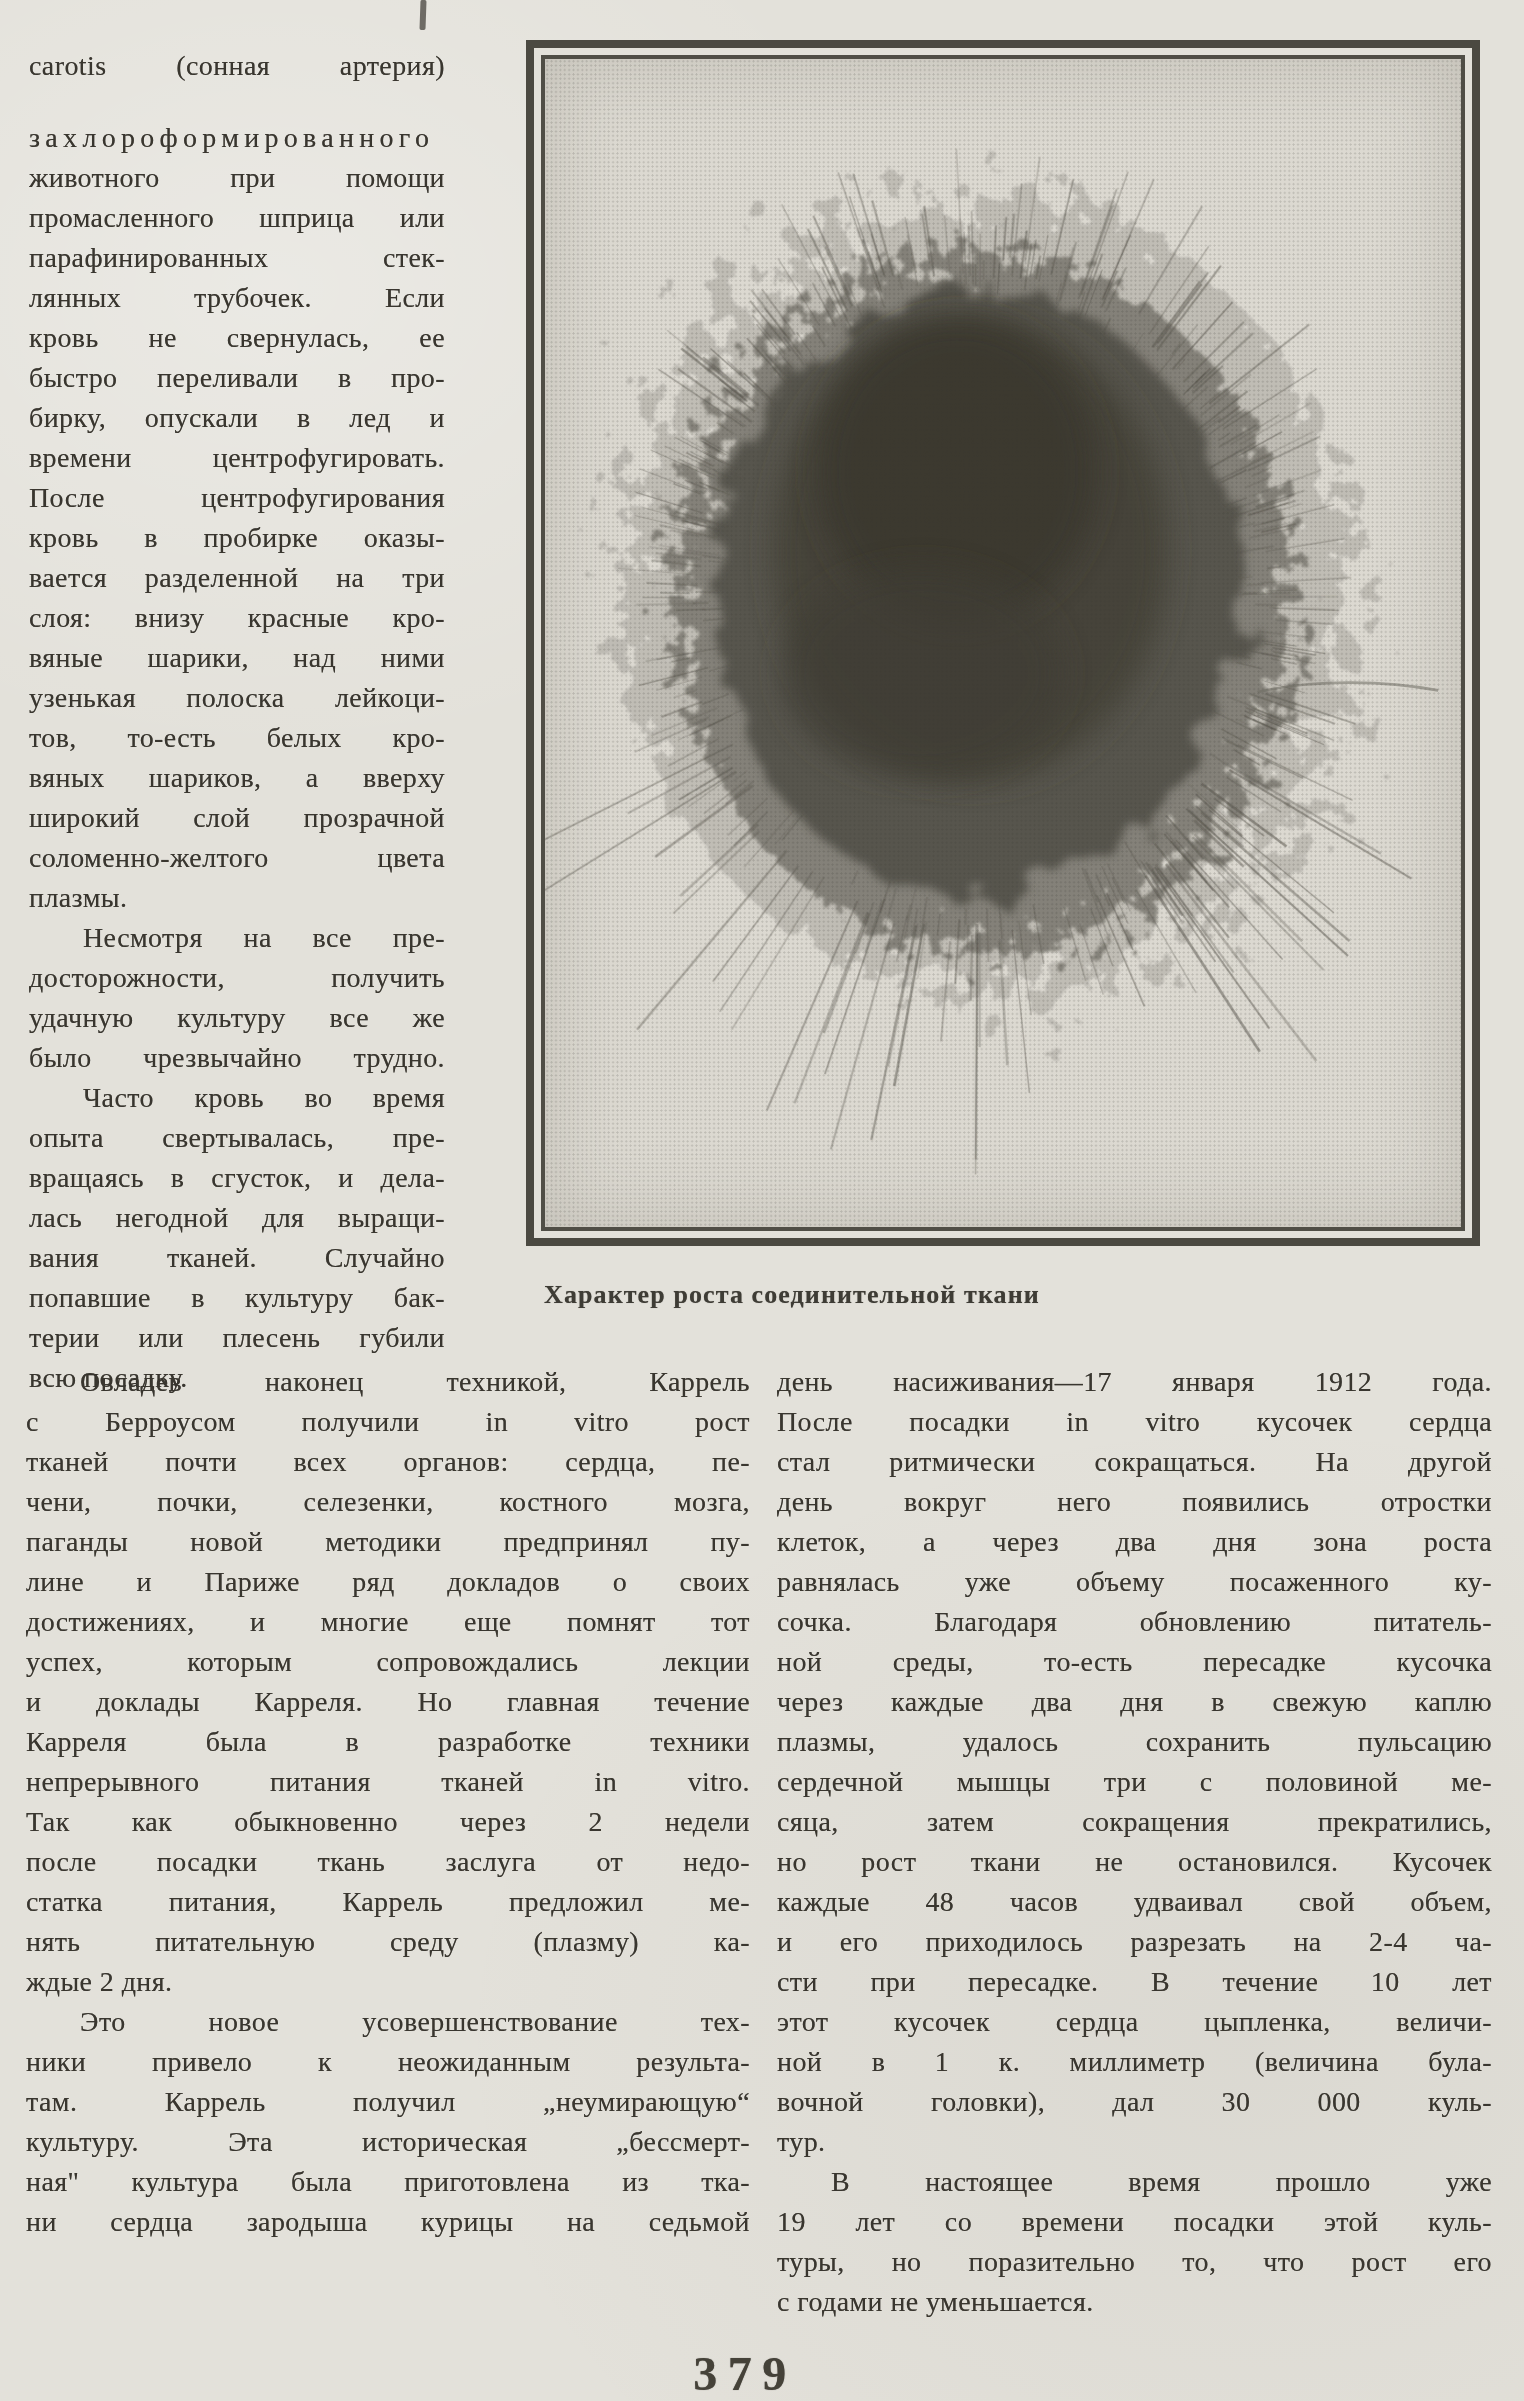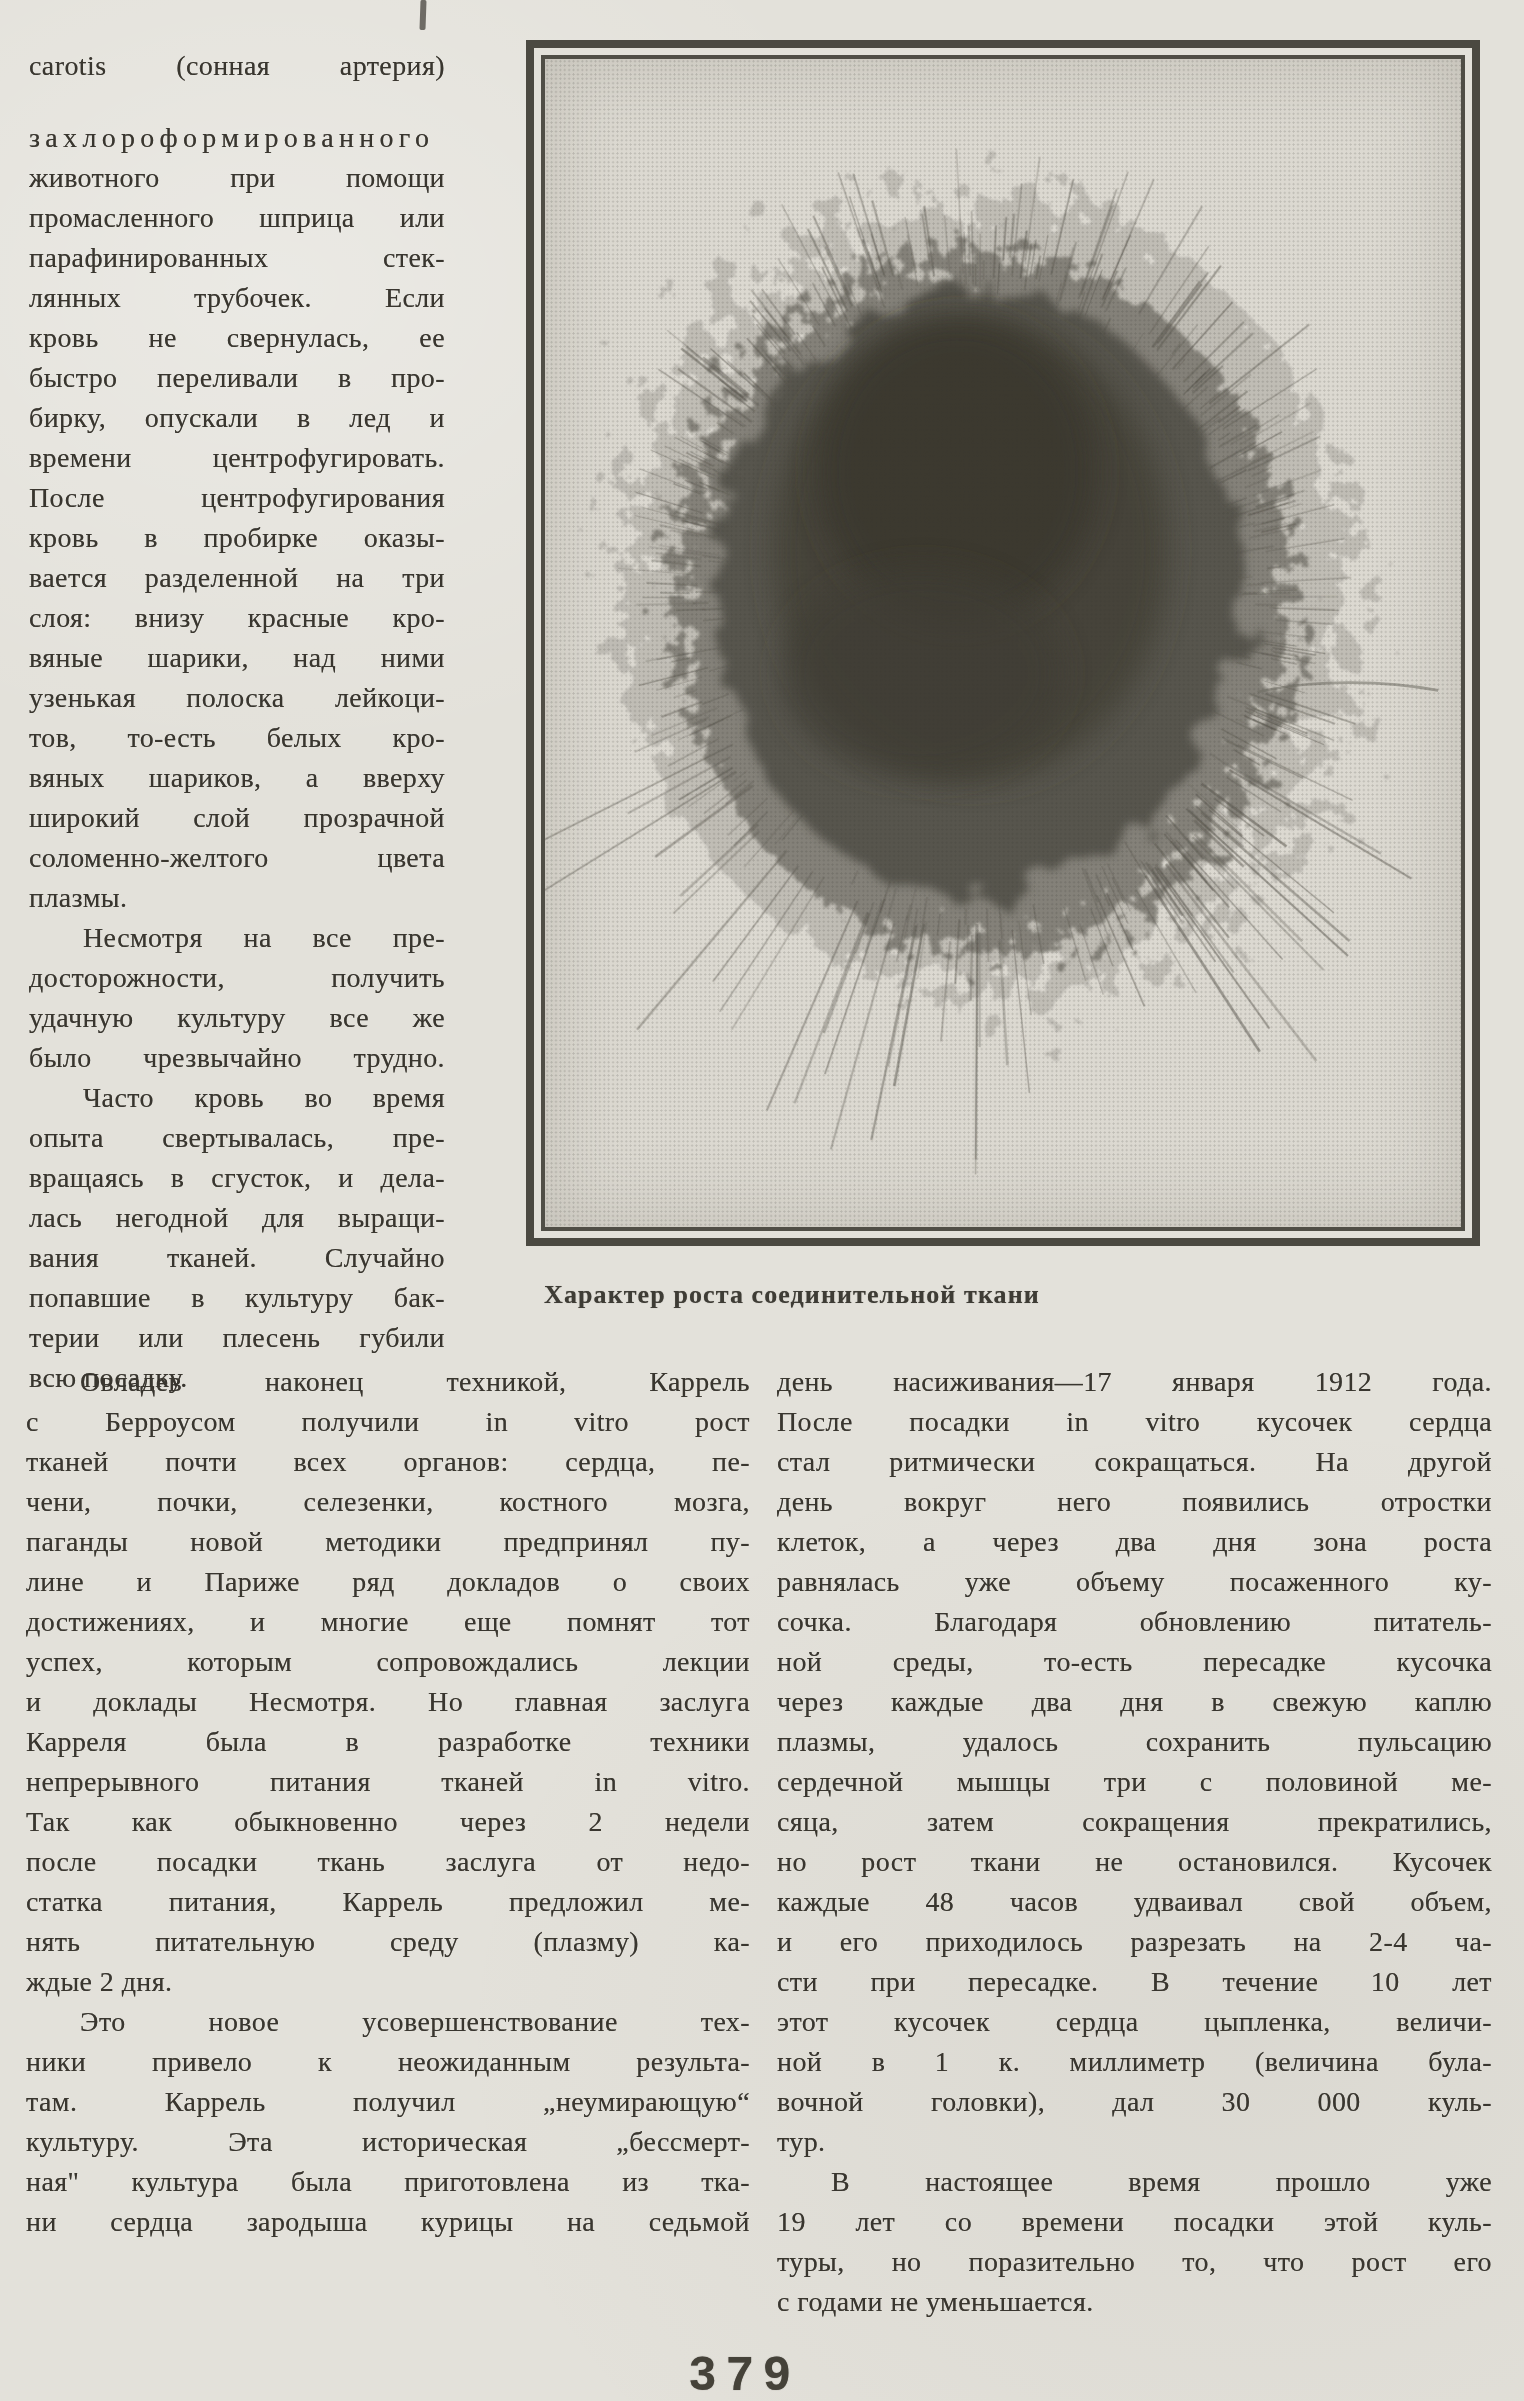--- a/index.html
+++ b/index.html
@@ -50,21 +50,21 @@
   .caption{
     position:absolute;left:544px;top:1280px;width:919px;
     text-align:left;font-size:26px;font-weight:700;
     letter-spacing:1.1px;color:#3e3c35;
     text-shadow:0 0 0.7px rgba(45,42,36,.5);
   }
   .pageno{
     position:absolute;left:679px;top:2346px;width:132px;
     text-align:center;font-size:48px;font-weight:700;
     letter-spacing:10.5px;color:#454239;
-    font-family:Liberation Sans, sans-serif;
+    font-family:Liberation Serif, serif;
     text-shadow:0 0 0.9px rgba(45,42,36,.6);
   }
   .ink-mark{
     position:absolute;left:420px;top:0;width:6.1px;height:30px;
     background:#45433c;opacity:.75;border-radius:1.8px;transform:rotate(2deg);
   }
 </style>
 </head>
 <body>
 
@@ -501,21 +501,21 @@
 
   <div class="col" id="col-wide">
       <div class="line ind">Овладев наконец техникой, Каррель</div>
       <div class="line">с Берроусом получили in vitro рост</div>
       <div class="line">тканей почти всех органов: сердца, пе-</div>
       <div class="line">чени, почки, селезенки, костного мозга,</div>
       <div class="line">паганды новой методики предпринял пу-</div>
       <div class="line">лине и Париже ряд докладов о своих</div>
       <div class="line">достижениях, и многие еще помнят тот</div>
       <div class="line">успех, которым сопровождались лекции</div>
-      <div class="line">и доклады Несмотря. Но главная заслуга</div>
+      <div class="line">и доклады Карреля. Но главная течение</div>
       <div class="line">Карреля была в разработке техники</div>
       <div class="line">непрерывного питания тканей in vitro.</div>
       <div class="line">Так как обыкновенно через 2 недели</div>
       <div class="line">после посадки ткань заслуга от недо-</div>
       <div class="line">статка питания, Каррель предложил ме-</div>
       <div class="line">нять питательную среду (плазму) ка-</div>
       <div class="line nj">ждые 2 дня.</div>
       <div class="line ind">Это новое усовершенствование тех-</div>
       <div class="line">ники привело к неожиданным результа-</div>
       <div class="line">там. Каррель получил „неумирающую“</div>

